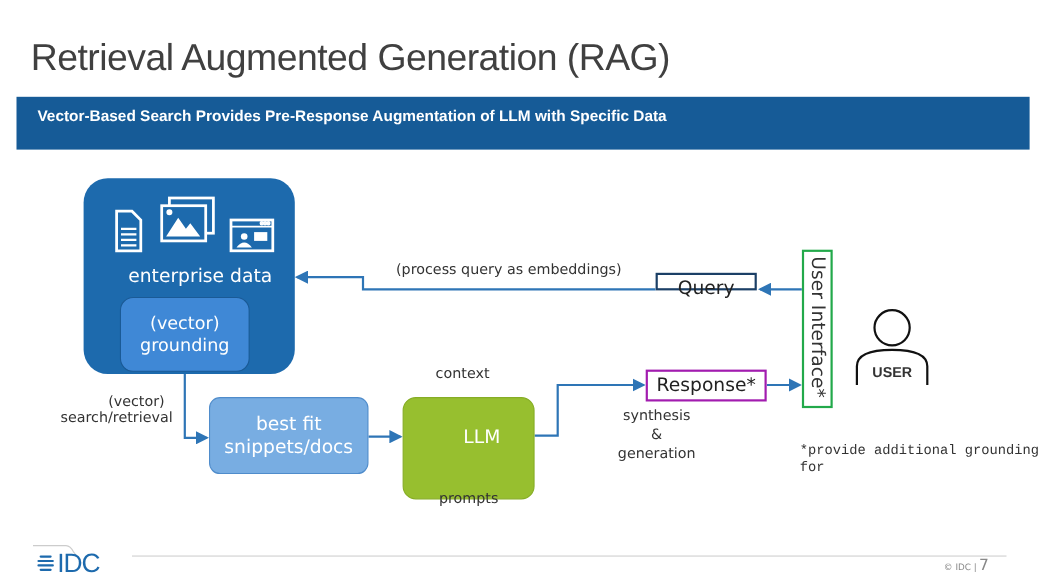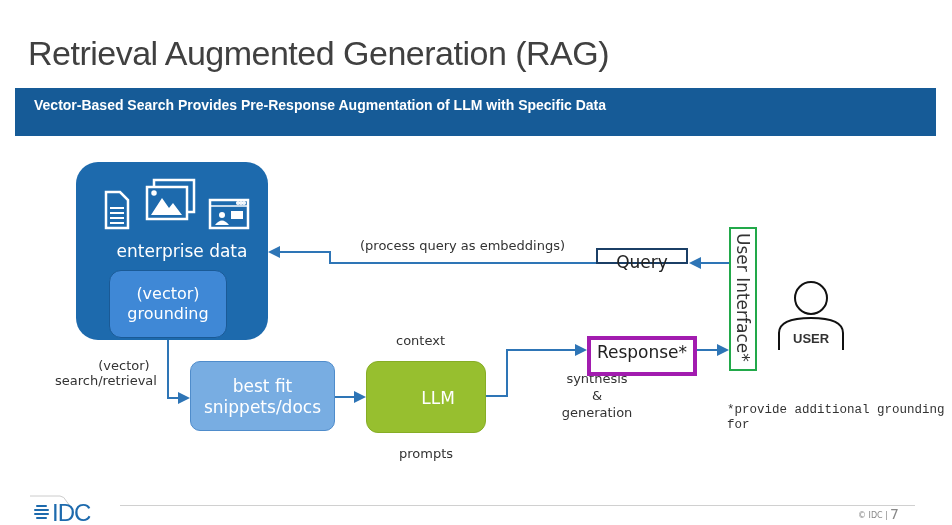--- a/index.html
+++ b/index.html
@@ -12,25 +12,25 @@
   .banner span { position:absolute; left:19px; top:9px; color:#fff; font-weight:bold; font-size:14px;
                  font-family:"Liberation Sans", sans-serif; }
   .ent { left:76px; top:162px; width:192px; height:178px; background:#1d6aad; border-radius:22px; }
   .ent-label { left:76px; top:241px; width:212px; text-align:center; color:#fff; font-size:17px; }
   .vdb { left:109px; top:270px; width:118px; height:68px; background:#3f88d6; border-radius:12px;
          border:1px solid #1a5a96; box-sizing:border-box; color:#fff; text-align:center; font-size:16px;
          line-height:20px; padding-top:13px; }
   .snip { left:190px; top:361px; width:145px; height:70px; background:#78ade2; border-radius:10px;
           color:#fff; text-align:center; font-size:17px; line-height:21px; padding-top:14px; box-sizing:border-box;
           border:1px solid #4f8ccb; }
-  .llm { left:366px; top:361px; width:120px; height:72px; background:#97bf2f; border-radius:12px;
+  .llm { left:366px; top:361px; width:120px; height:93px; background:#97bf2f; border-radius:12px;
          color:#fff; text-align:center; font-size:17px; line-height:72px; border:1px solid #86ad25; box-sizing:border-box;padding-left:24px;}
   .query { left:596px; top:248px; width:92px; height:16px; border:2px solid #1b3f66; box-sizing:border-box;
            text-align:center; font-size:17px; line-height:25px; color:#222; background:#fff; }
-  .resp { left:587px; top:336px; width:110px; height:40px; border:4px solid #a21caf; box-sizing:border-box;
+  .resp { left:587px; top:336px; width:110px; height:29px; border:2px solid #a21caf; box-sizing:border-box;
           text-align:center; font-size:17px; line-height:25px; color:#222; background:#fff; }
   .ui { left:729px; top:227px; width:28px; height:144px; border:2px solid #22a94a; box-sizing:border-box; background:#fff; }
   .ui span { position:absolute; left:2px; top:4px; writing-mode:vertical-rl; font-size:17px; color:#333; white-space:nowrap; }
   .lbl { font-size:13px; color:#333; white-space:nowrap; }
   .note { left:727px; top:403px; font-size:12.5px; line-height:15px; color:#333;font-family:Liberation Mono, monospace; }
   .footer-line { left:120px; top:505px; width:795px; height:1px; background:#d0d0d0; }
   .footer-text { left:858px; top:511px; font-size:8px; color:#888; }
   .footer-page { left:890px; top:506px; font-size:14px; color:#888; }
   svg.lines { position:absolute; left:0; top:0; }
 </style>

